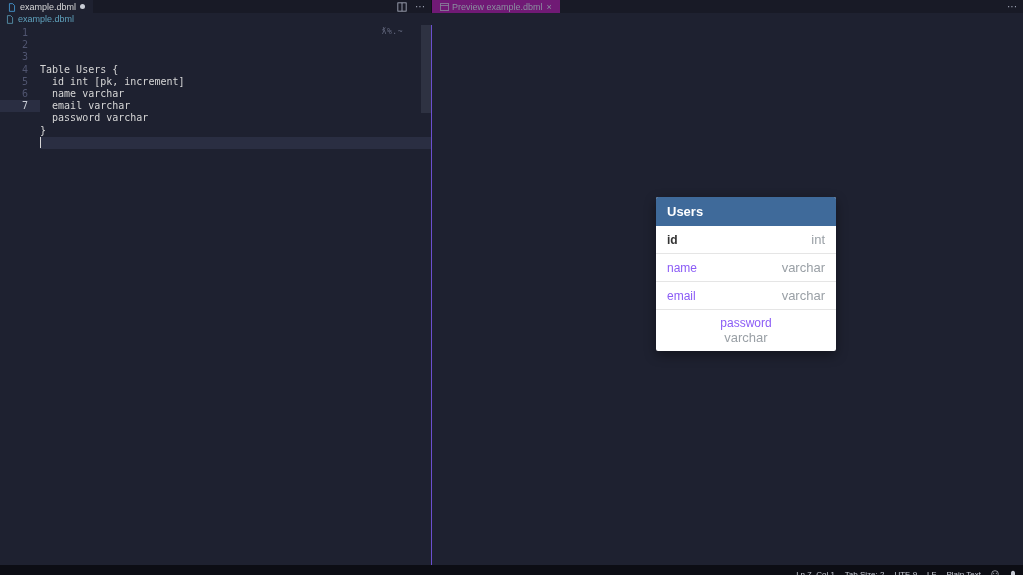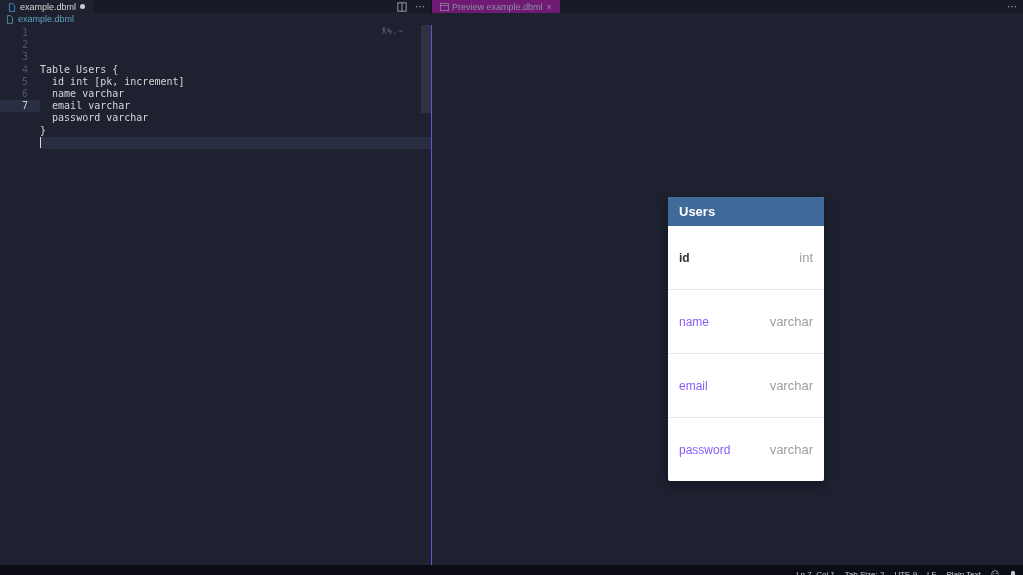--- a/index.html
+++ b/index.html
@@ -135,44 +135,44 @@
   
   .preview-pane {
     flex:1;
     position:relative;
     background:#1e2130;
     overflow:hidden;
   }
   .table-card {
     position:absolute;
     top: 172px;
-    left: 236px;
-    width: 156px;
+    left: 224px;
+    width: 180px;
     background:#fff;
     font-family: -apple-system, "Segoe UI", sans-serif;
     border-radius:2px;
     overflow:hidden;
     box-shadow: 0 4px 12px rgba(0,0,0,0.4);
   }
   .table-header {
     background:#3f6a9a;
     color:#fff;
     font-weight:700;
     font-size:13px;
     padding:7px 11px;
   }
   .table-row {
     display:flex;
     justify-content:space-between;
     align-items:center;
-    padding:24px 11px;
+    padding:6px 11px;
     border-bottom:1px solid #e5e5e5;
     font-size:12px;
   }
-  .table-row:last-child { border-bottom:none; }
+  .table-row:last-child { border-bottom:none;flex-direction:column; }
   .col-name { color:#8b5cf6; }
   .col-name.pk { font-weight:700; color:#333; }
   .col-type { color:#9aa0a6; font-size:13px; }
 
   
   .statusbar {
     height:18px;
     background:#0c0d14;
     display:flex;
     align-items:center;

